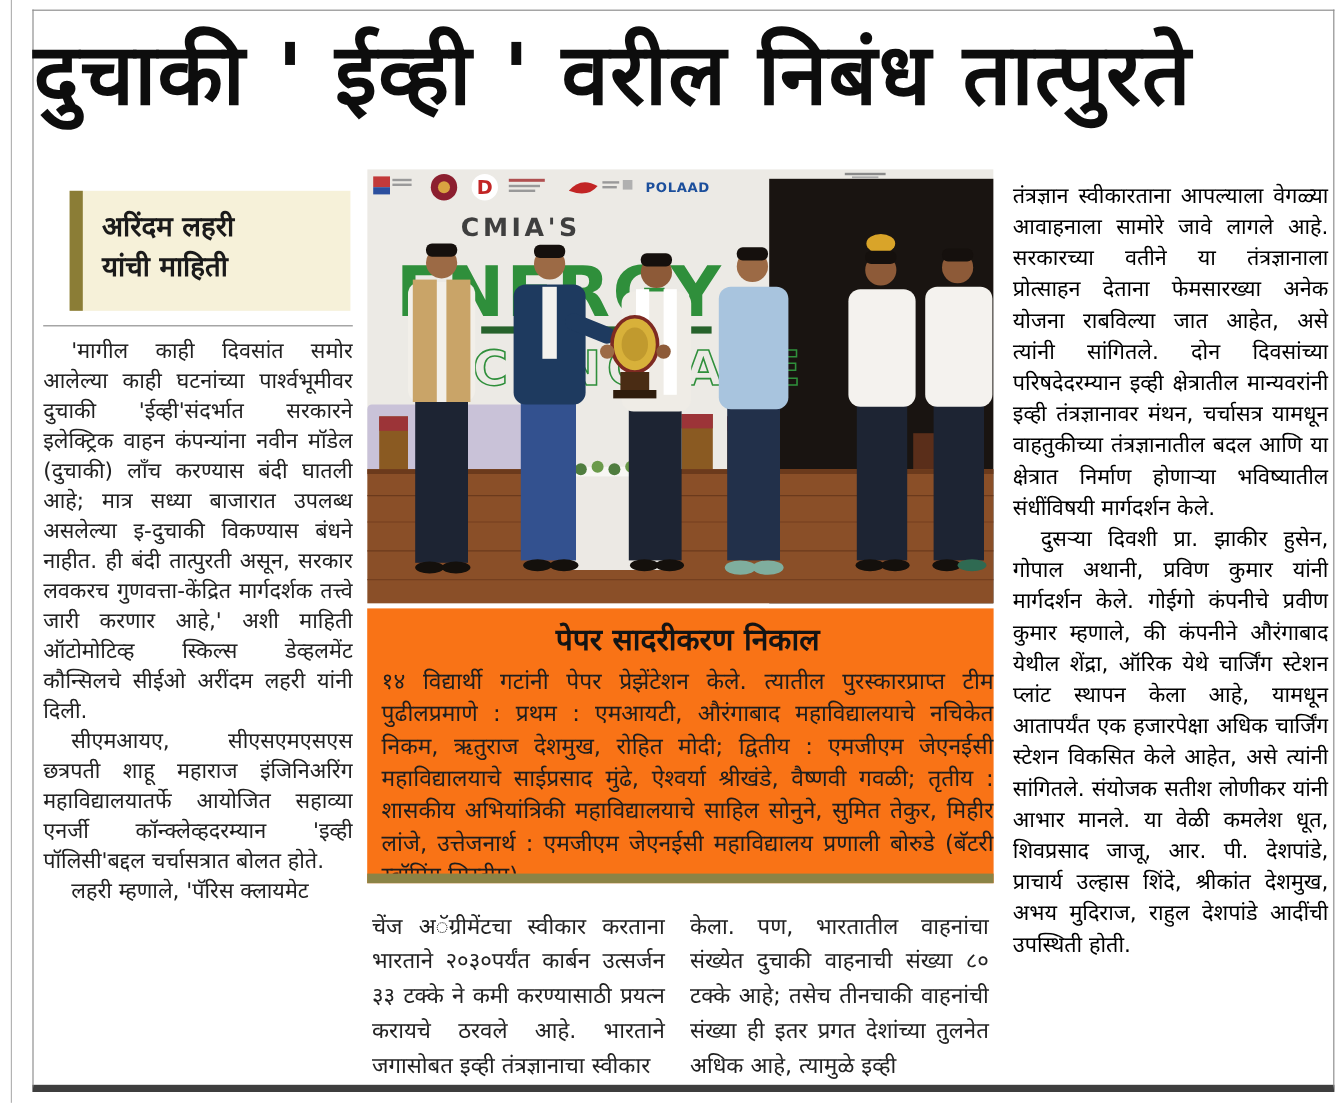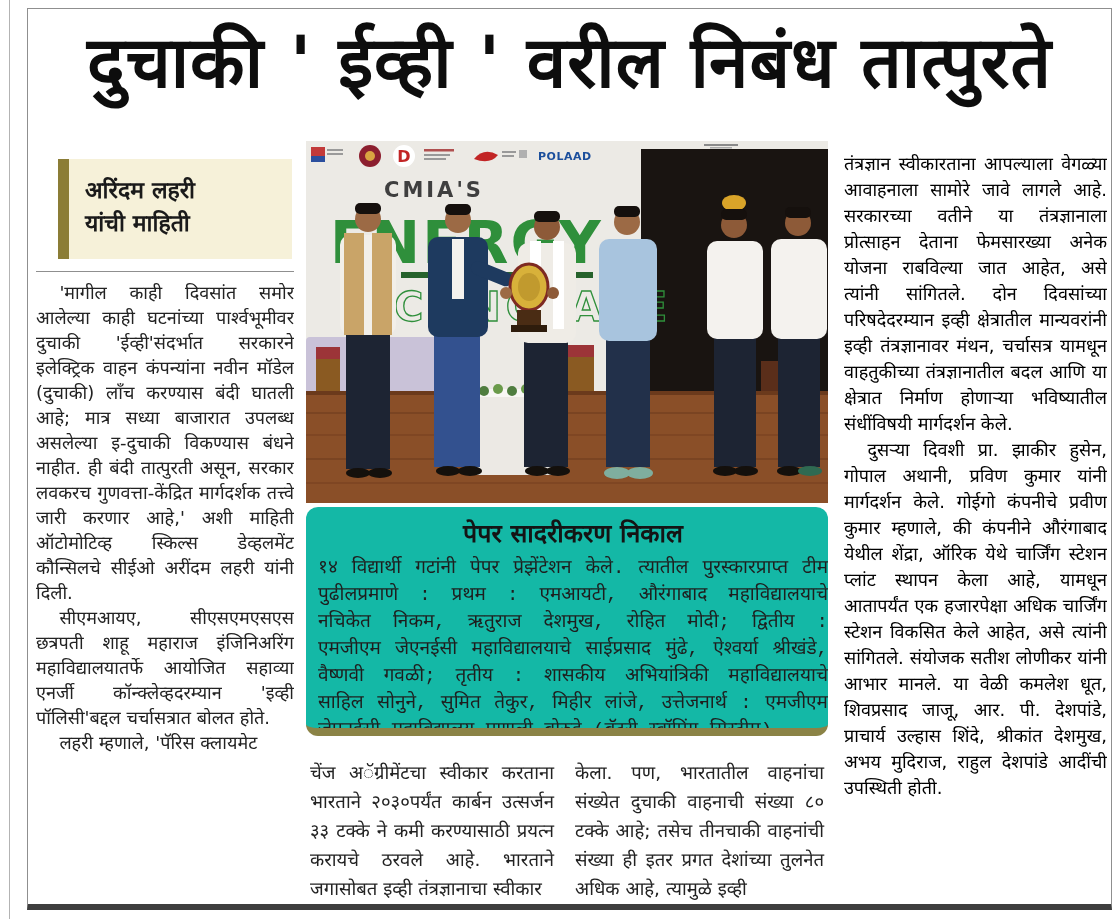--- a/index.html
+++ b/index.html
@@ -7,21 +7,21 @@
     width:1117px;height:919px;position:relative;background:#ffffff;
     font-family:"DejaVu Sans","Liberation Sans",sans-serif;color:#1c1c1c;
     overflow:hidden;
   }
   .outer-rule{position:absolute;left:9px;top:0;width:1px;height:919px;background:#b3b3b3;}
   .frame{
     position:absolute;left:27px;top:8px;width:1083px;height:895px;
     border:1px solid #8f8f8f;border-bottom:6px solid #3e3e3e;background:#fff;
   }
   .headline{
-    position:absolute;top:6px;left:0;width:100%;margin:0;text-align:center;
+    position:absolute;top:6px;left:0;width:100%;margin:0;text-align:left;
     font-size:71px;font-weight:800;color:#0d0d0d;letter-spacing:1px;line-height:1.35;
     white-space:nowrap;
   }
   
   .left-col{position:absolute;left:8px;top:150px;width:258px;}
   .info-box{
     display:flex;background:#f6f1d9;margin-left:22px;margin-right:2px;height:100px;
   }
   .info-bar{width:11px;background:#8b7d36;flex:0 0 11px;}
   .info-text{
@@ -31,27 +31,27 @@
   .rule{margin-top:12px;border-top:1px solid #8f8f8f;width:100%;}
   .body-text{font-size:18px;line-height:25px;text-align:justify;color:#222;}
   .body-text p{margin:0;}
   .para.indent{text-indent:1.3em;}
   .left-col .body-text{margin-top:8px;height:562px;overflow:hidden;}
   
   .photo{position:absolute;left:278px;top:132px;width:522px;height:362px;display:block;}
   
   .caption-box{
     position:absolute;left:278px;top:498px;width:522px;height:229px;
-    background:#14b8a6;border-bottom:8px solid #8b8346;box-sizing:border-box;
-    padding:8px 0 0 12px;overflow:hidden;border-radius:12px;
+    background:#f97316;border-bottom:8px solid #8b8346;box-sizing:border-box;
+    padding:8px 0 0 12px;overflow:hidden;
   }
   .caption-title{
     text-align:center;font-size:25px;font-weight:bold;color:#141414;margin-bottom:6px;
   }
-  .caption-body{margin:0;font-size:19px;line-height:27px;text-align:justify;color:#1e1e1e;font-family:Liberation Mono, monospace;}
+  .caption-body{margin:0;font-size:19px;line-height:27px;text-align:justify;color:#1e1e1e;}
   
   .bottom-col{position:absolute;top:745px;height:152px;overflow:hidden;}
   .bottom-col p{margin:4px;font-size:18.5px;line-height:29px;text-align:justify;color:#222;}
   .bottom-col.c1{left:278px;width:252px;}
   .bottom-col.c2{left:543px;width:257px;}
   
   .right-col{position:absolute;left:816px;top:142px;width:263px;height:748px;overflow:hidden;}
   .right-col p{margin:0;font-size:18px;line-height:26px;text-align:justify;color:#000000;}
 </style>
 </head>

